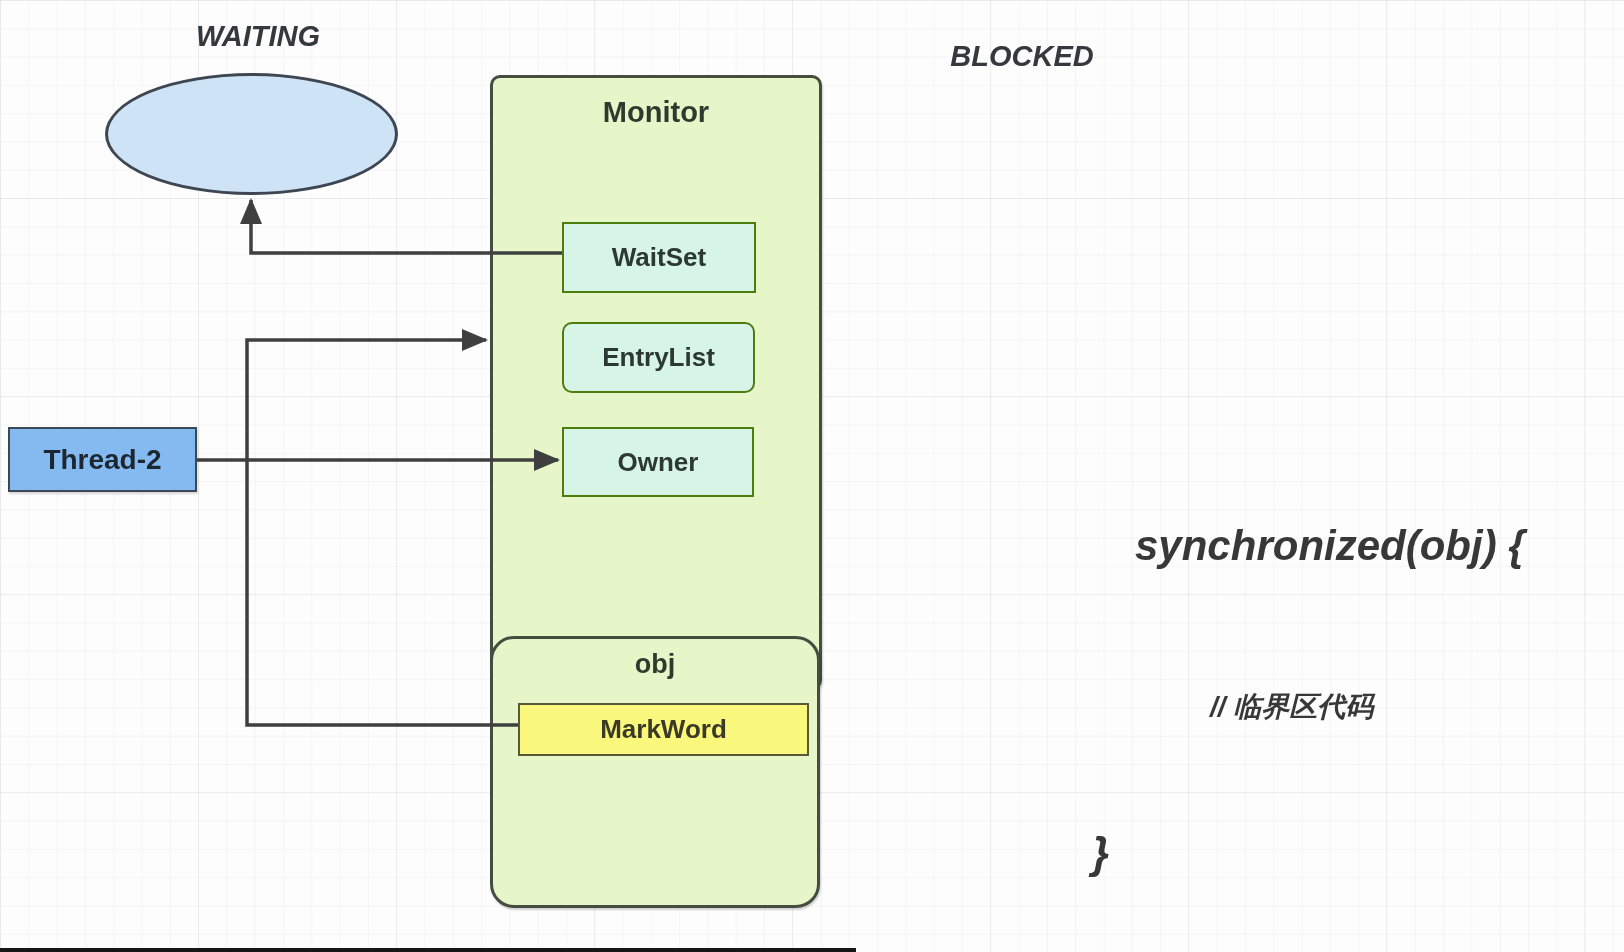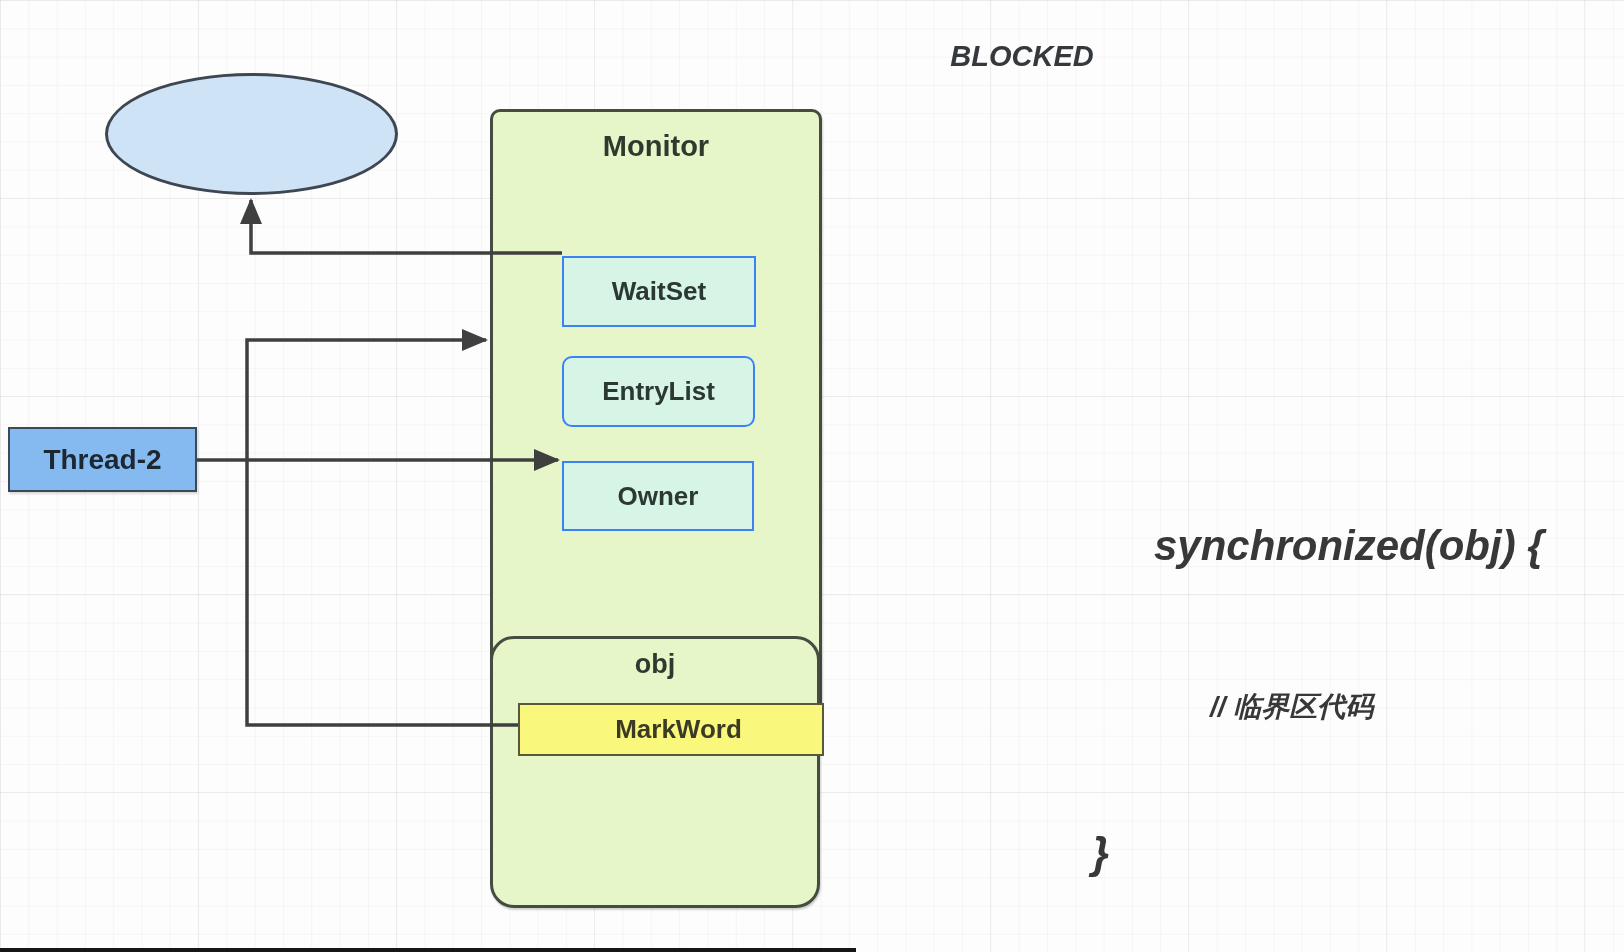--- a/index.html
+++ b/index.html
@@ -27,50 +27,51 @@
   }
   .group-box{
     background:#e6f6c9;border:3px solid #454d41;border-radius:10px;
     box-shadow:1px 2px 2px rgba(0,0,0,0.18);
   }
   .group-title{
     position:absolute;left:0;right:0;text-align:center;
     font-weight:bold;color:#2f3a2e;
   }
   .field-box{
-    position:absolute;background:#d7f5e7;border:2px solid #3b82f6;
+    position:absolute;background:#d7f5e7;border:2px solid #4d7c0f;
     display:flex;align-items:center;justify-content:center;
     font-weight:bold;font-size:26px;color:#2c3832;
   }
   .markword{
-    background:#faf87c;border:2px solid #58593b;color:#3a3a26;padding-left:15px;
+    background:#faf87c;border:2px solid #58593b;color:#3a3a26;
   }
   .thread-box{
     background:#85baf0;border:2px solid #3c4856;
     display:flex;align-items:center;justify-content:center;
     font-weight:bold;font-size:28px;color:#1d2732;
     box-shadow:1px 2px 2px rgba(0,0,0,0.15);
   }
   .code-text{
     font-weight:bold;font-style:italic;color:#383838;white-space:nowrap;
   }
   #edges{position:absolute;left:0;top:0;pointer-events:none;}
   .bottom-strip{background:#161616;}
 </style>
 </head>
 <body>
 
 <div id="canvas">
 
+  <div class="abs state-label" style="left:148px;top:20px;width:220px;">WAITING</div>
 
   <div class="abs state-label" style="left:912px;top:40px;width:220px;">BLOCKED</div>
 
   <div class="abs ellipse" style="left:105px;top:73px;width:293px;height:122px;"></div>
 
-  <div class="abs group-box" style="left:490px;top:75px;width:332px;height:615px;margin-top:34px;">
+  <div class="abs group-box" style="left:490px;top:75px;width:332px;height:615px;">
     <div class="group-title" style="top:18px;font-size:29px;">Monitor</div>
     <div class="field-box" style="left:69px;top:144px;width:190px;height:67px;">WaitSet</div>
     <div class="field-box" style="left:69px;top:244px;width:189px;height:67px;border-radius:10px;">EntryList</div>
     <div class="field-box" style="left:69px;top:349px;width:188px;height:66px;">Owner</div>
   </div>
 
   <div class="abs group-box" style="left:490px;top:636px;width:330px;height:272px;border-radius:24px;">
     <div class="group-title" style="top:10px;font-size:27px;">obj</div>
     <div class="field-box markword" style="left:25px;top:64px;width:287px;height:49px;">MarkWord</div>
   </div>
@@ -84,19 +85,19 @@
       </marker>
     </defs>
 
     <path d="M 562 253 H 251 V 200" fill="none" stroke="#3f3f3f" stroke-width="3.5" marker-end="url(#arrow)"></path>
 
     <path d="M 518 725 H 247 V 340 H 486" fill="none" stroke="#3f3f3f" stroke-width="3.5" marker-end="url(#arrow)"></path>
 
     <path d="M 197 460 H 558" fill="none" stroke="#3f3f3f" stroke-width="3.5" marker-end="url(#arrow)"></path>
   </svg>
 
-  <div class="abs code-text" style="left:1135px;top:522px;font-size:42px;margin-left:19px;">synchronized(obj) {</div>
+  <div class="abs code-text" style="left:1135px;top:522px;font-size:42px;">synchronized(obj) {</div>
   <div class="abs code-text" style="left:1210px;top:688px;font-size:28px;text-align:right;">// 临界区代码</div>
   <div class="abs code-text" style="left:1092px;top:828px;font-size:44px;">}</div>
 
   <div class="abs bottom-strip" style="left:0;bottom:0;width:856px;height:4px;"></div>
 
 </div>
 
 </body></html>

